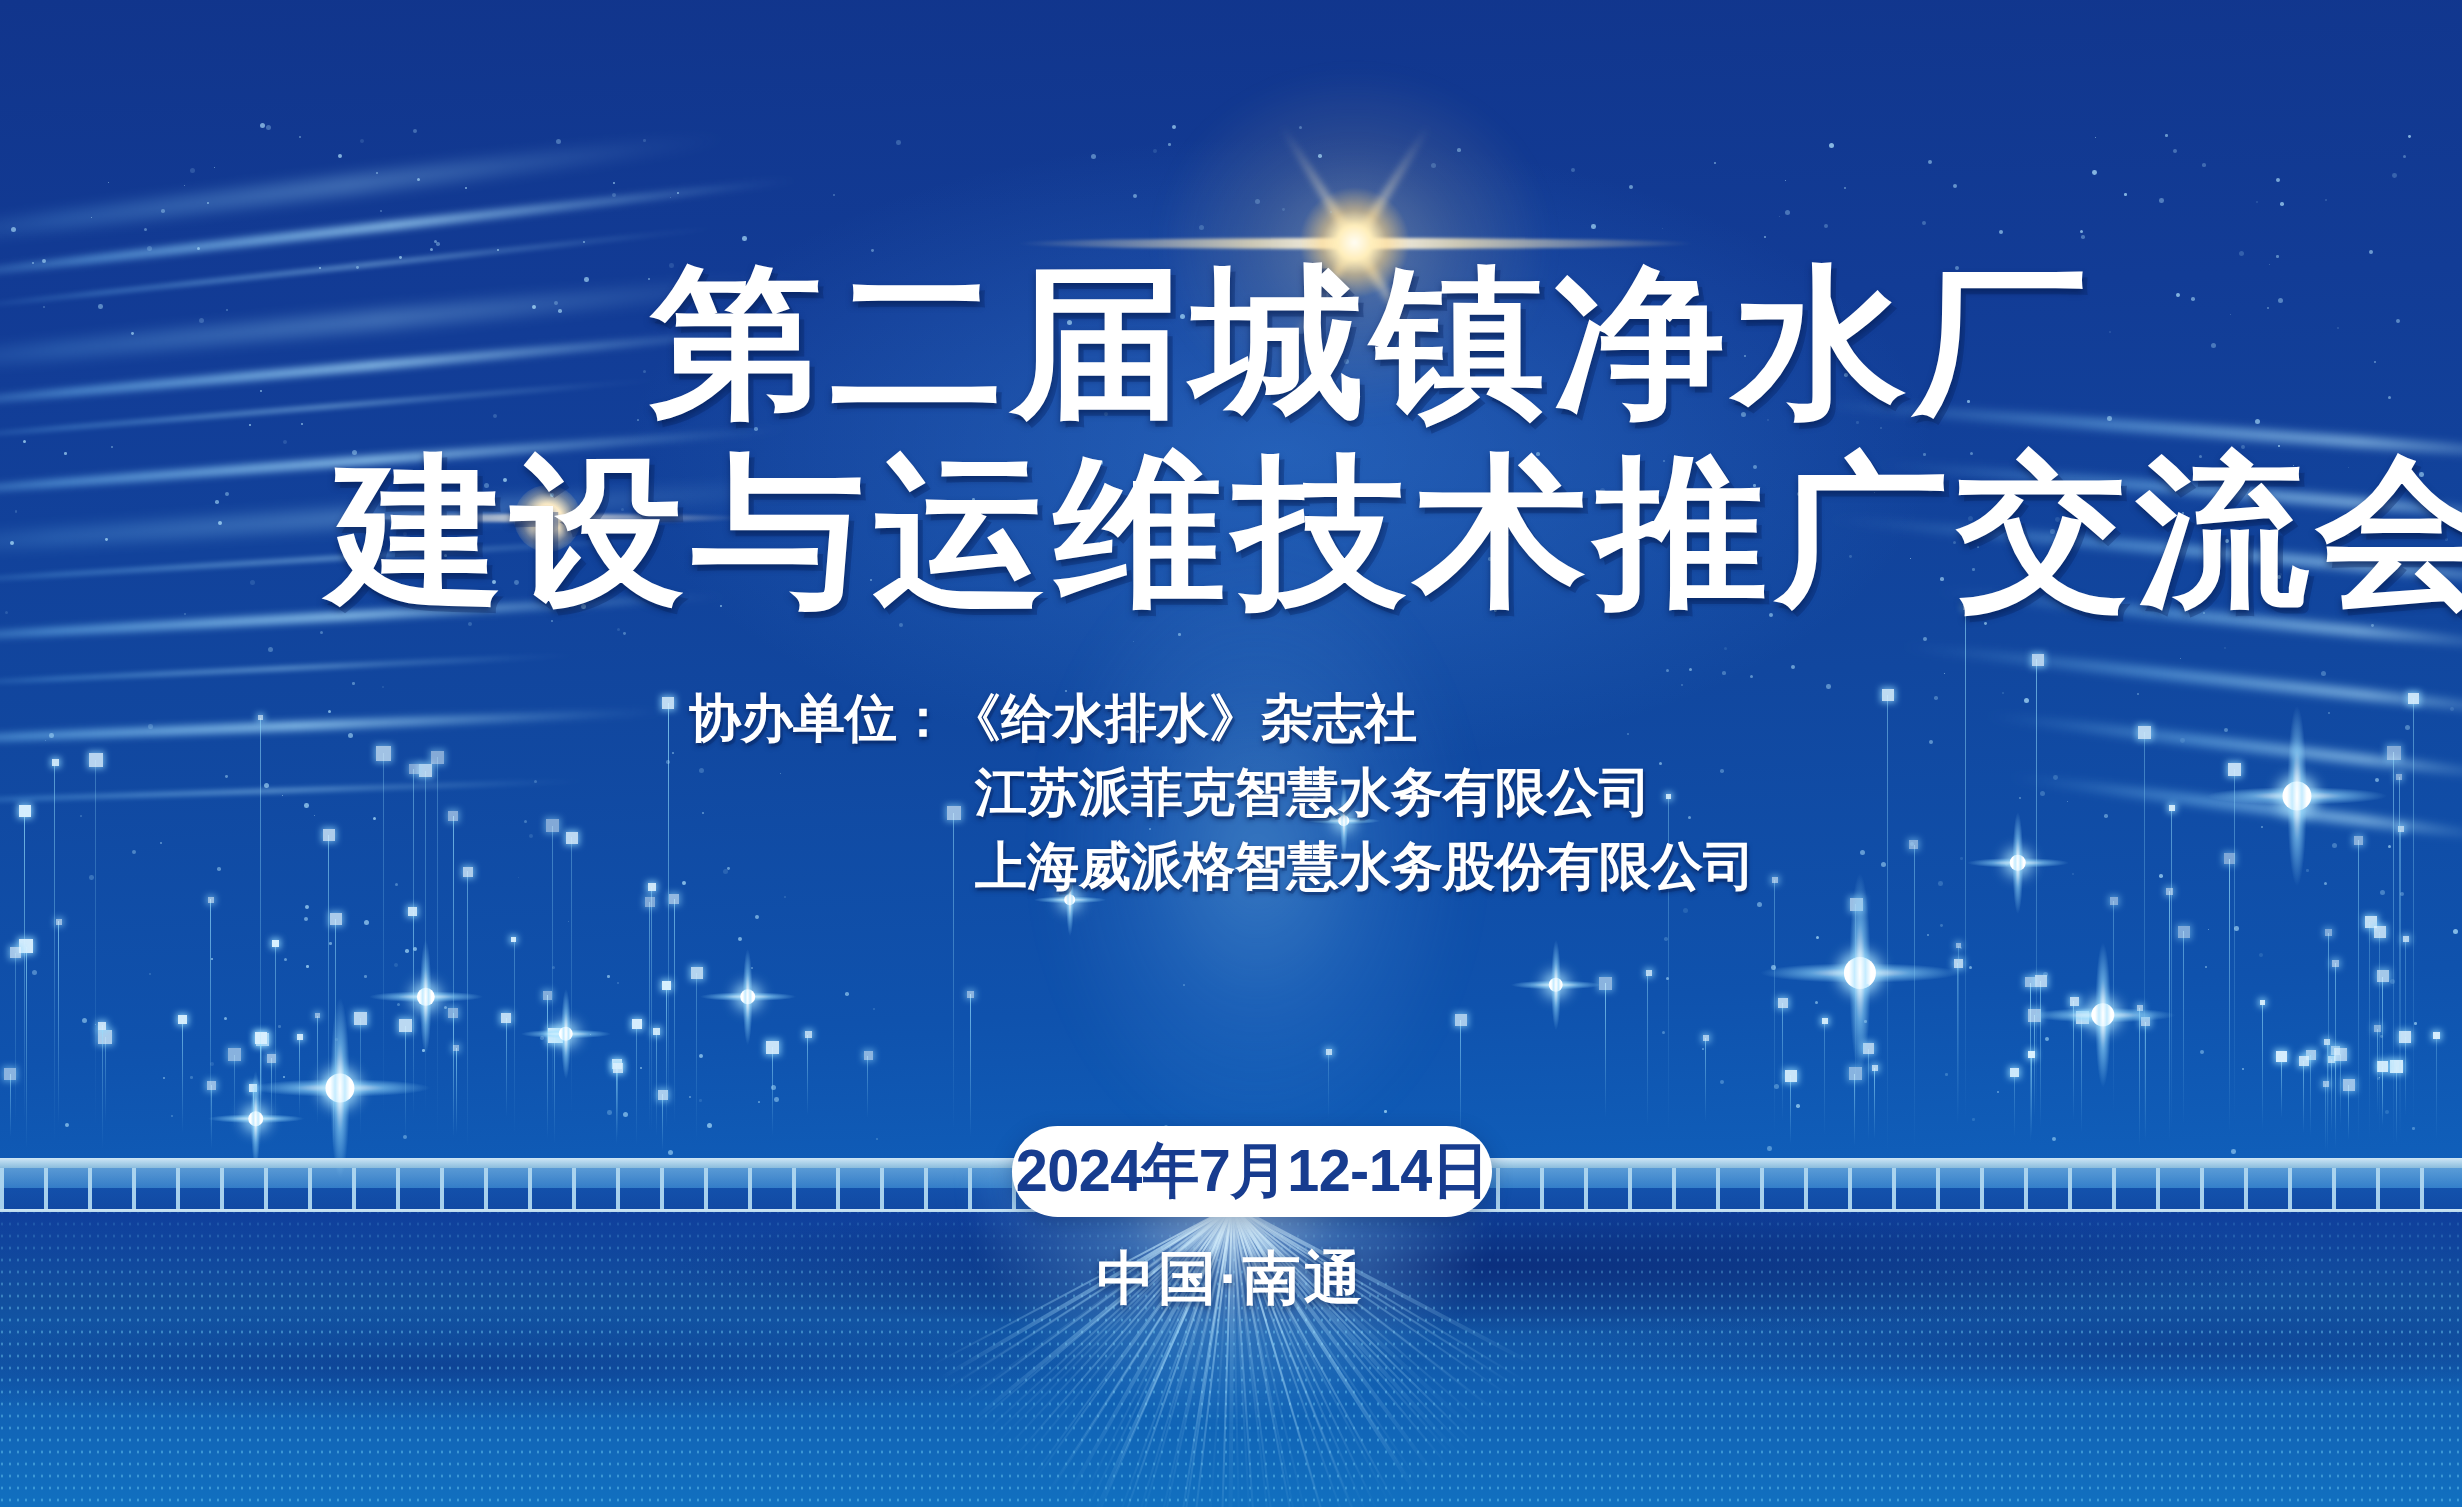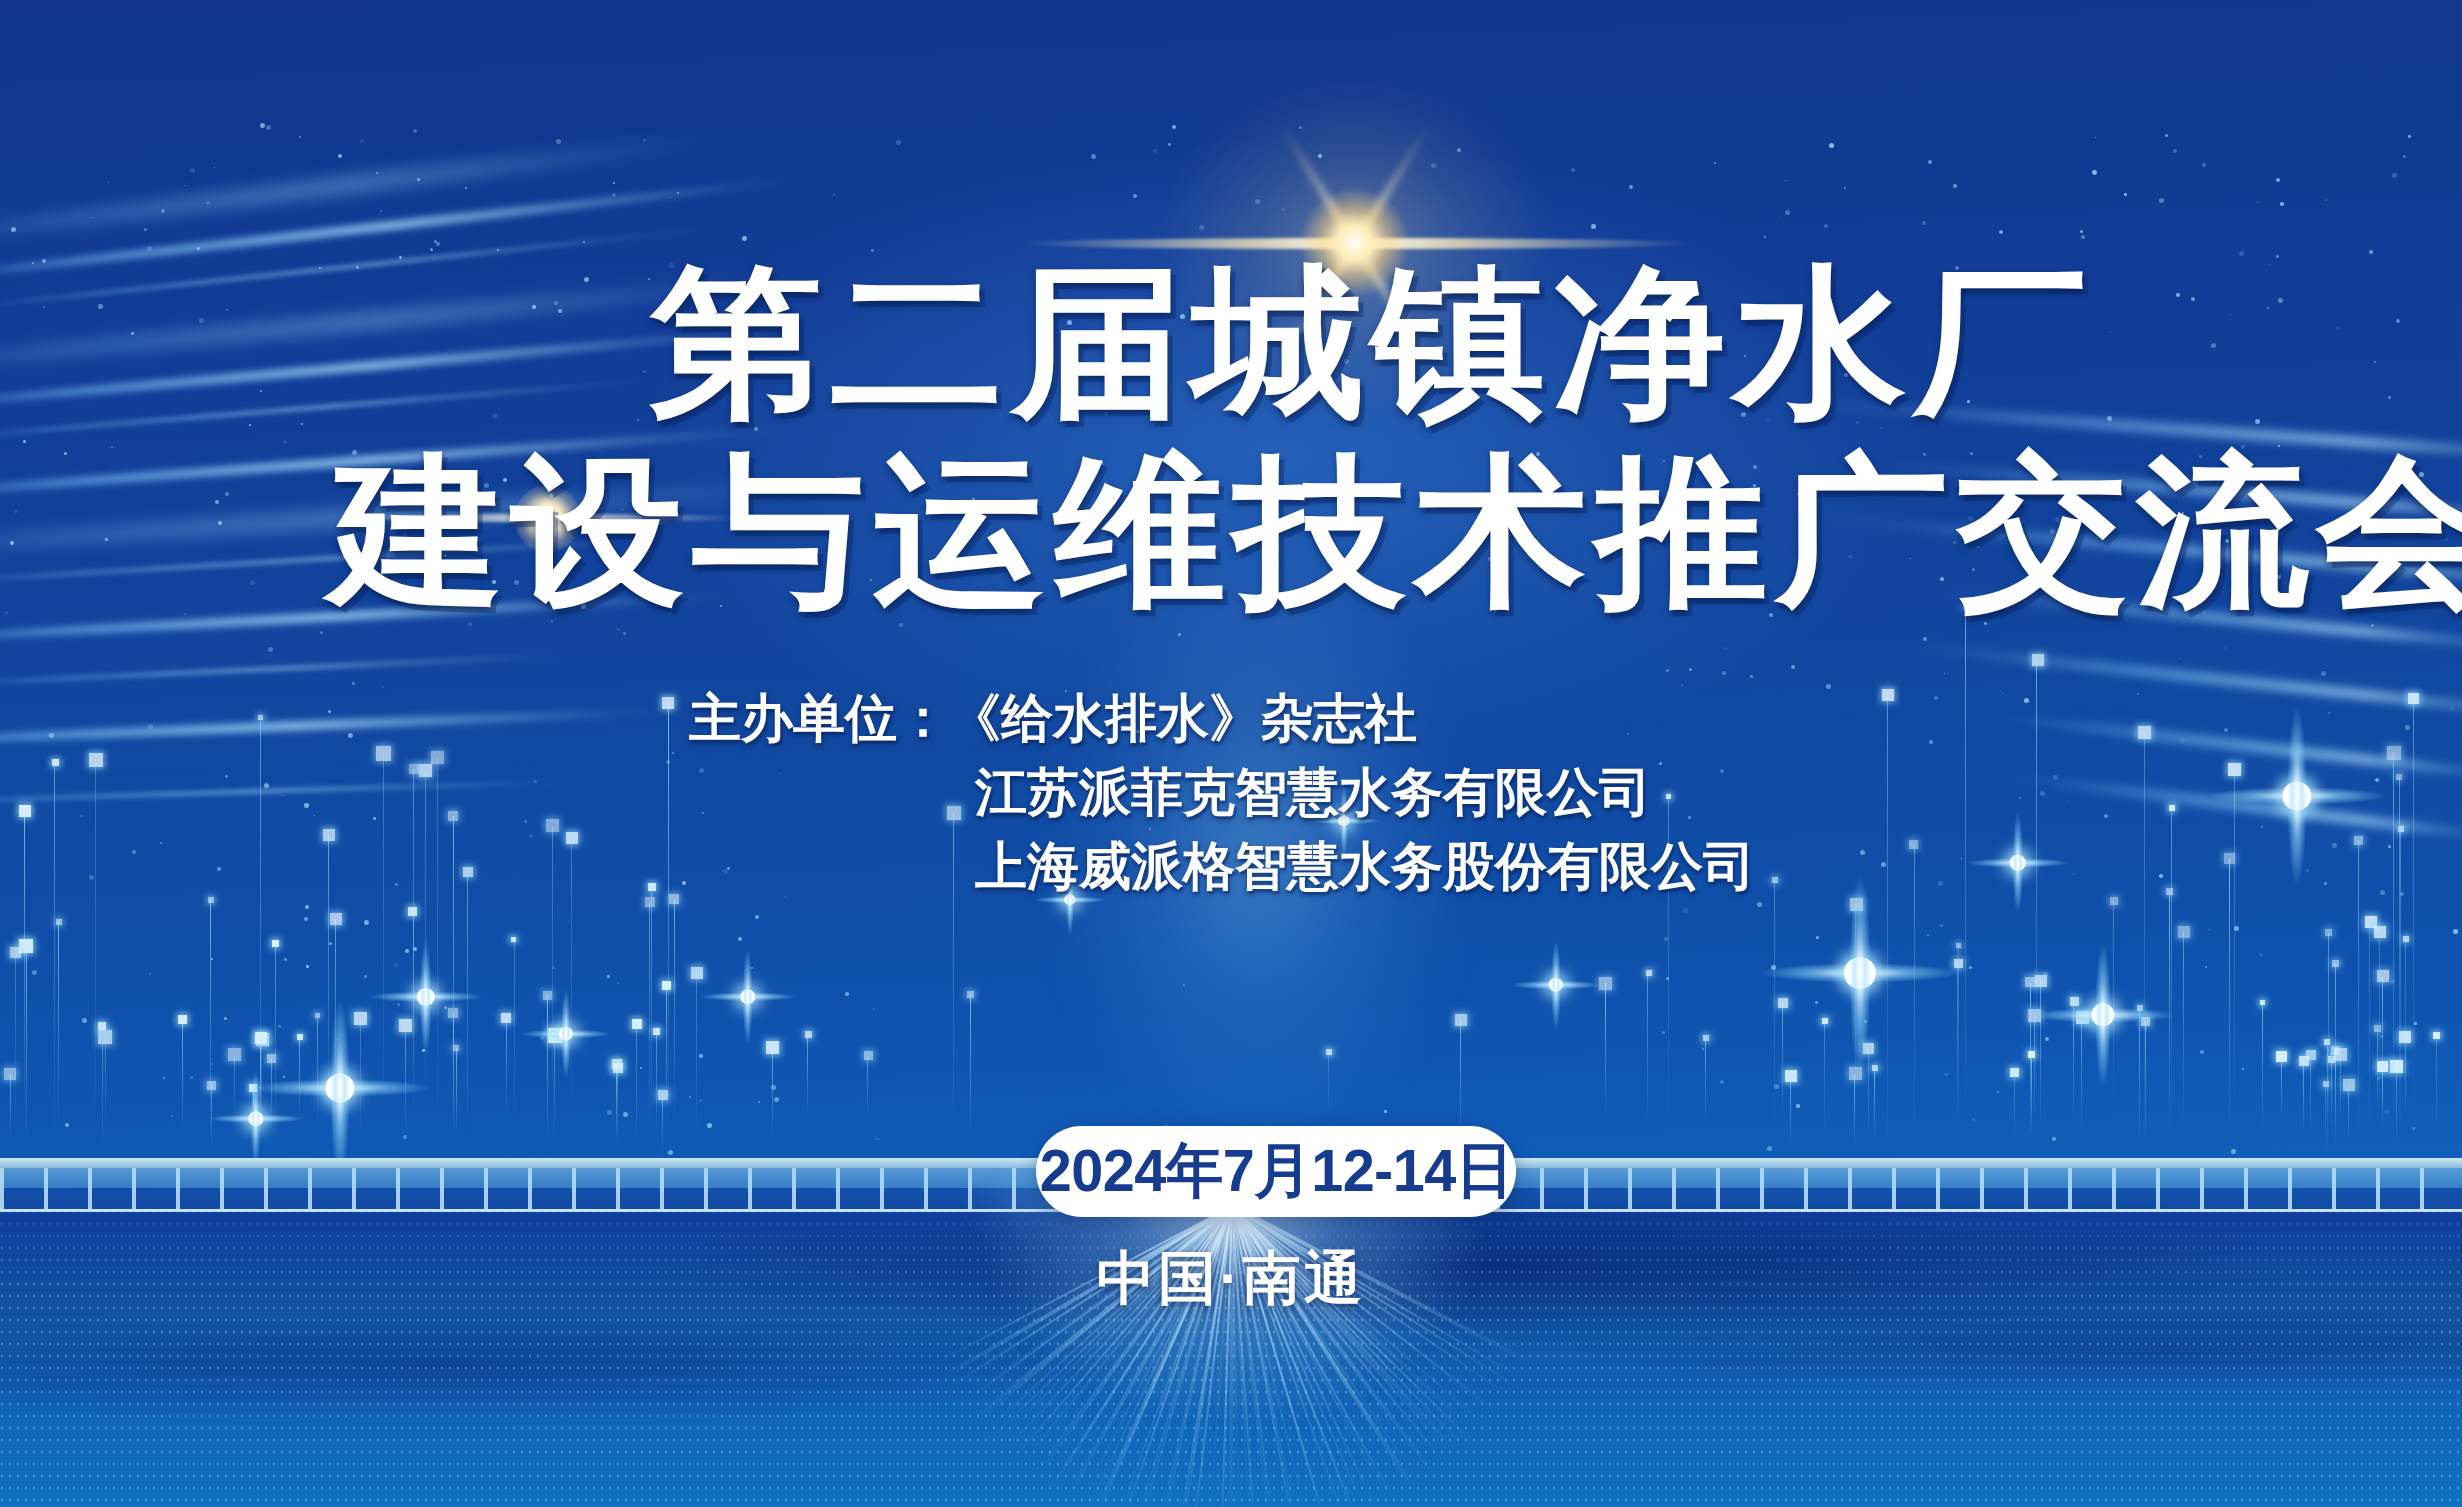--- a/index.html
+++ b/index.html
@@ -189,21 +189,21 @@
     color:#fff;font-size:52px;line-height:1.42;font-weight:600;
     text-shadow:0 3px 5.5px rgba(5,28,78,.6), 2.4px 3px 0 rgba(10,40,105,.3);
     white-space:nowrap;
   }
   #orgblock .row{display:block;}
   #orgblock .lbl{display:inline-block;}
   #orgblock .val{display:inline-block;}
   #orgblock .row.indent .val{margin-left:286px;}
 
   #date-pill{
-    position:absolute;left:1036px;top:1126px;width:480px;height:91px;
+    position:absolute;left:1012px;top:1126px;width:480px;height:91px;
     background:#ffffff;border-radius:46px;
     box-shadow:0 6px 20.7px rgba(6,30,80,.35);
     display:flex;align-items:center;justify-content:center;
   }
   #date-text{
     color:#173c8f;font-size:60px;font-weight:700;letter-spacing:-.01em;
     transform:scaleX(.96);white-space:nowrap;
   }
 
   #location{
@@ -1031,21 +1031,21 @@
       <div class="ray" style="transform: rotate(62.06deg); opacity: 0.83;"></div>
     </div>
 
   <div id="content">
 
     <div class="title-line" id="title1">第二届城镇净水厂</div>
 
     <div class="title-line" id="title2">建设与运维技术推广交流会</div>
 
     <div id="orgblock">
-        <span class="row"><span class="lbl">主办单位：</span><span class="val">《给水排水》杂志社</span></span>
+        <span class="row"><span class="lbl">协办单位：</span><span class="val">《给水排水》杂志社</span></span>
         <span class="row indent"><span class="lbl"></span><span class="val">江苏派菲克智慧水务有限公司</span></span>
         <span class="row indent"><span class="lbl"></span><span class="val">上海威派格智慧水务股份有限公司</span></span>
       </div>
 
     <div id="date-pill">
       <span id="date-text">2024年7月12-14日</span>
     </div>
 
     <div id="location">中国·南通</div>
 

